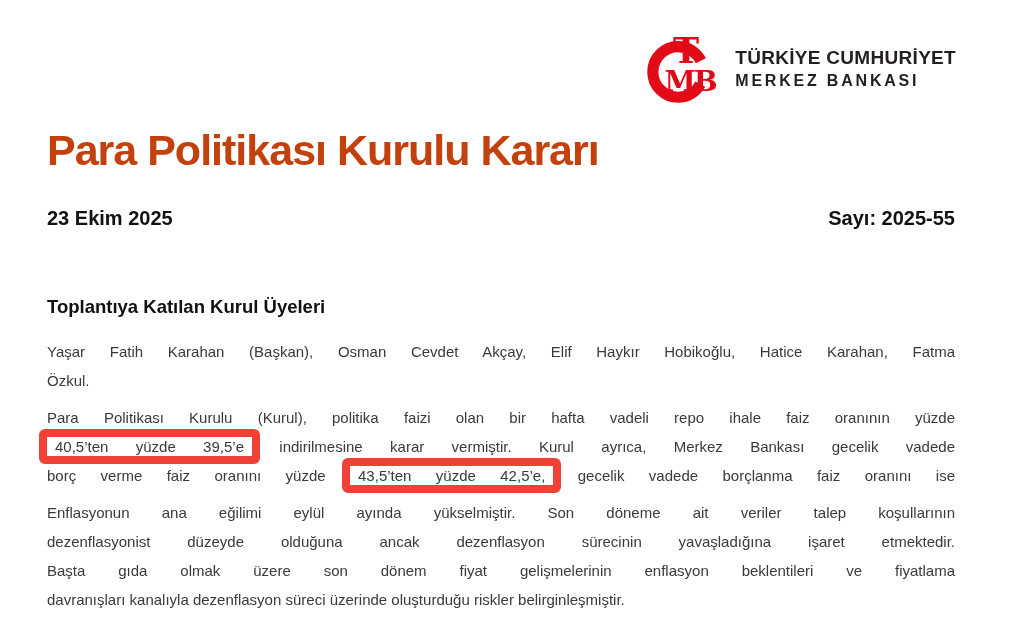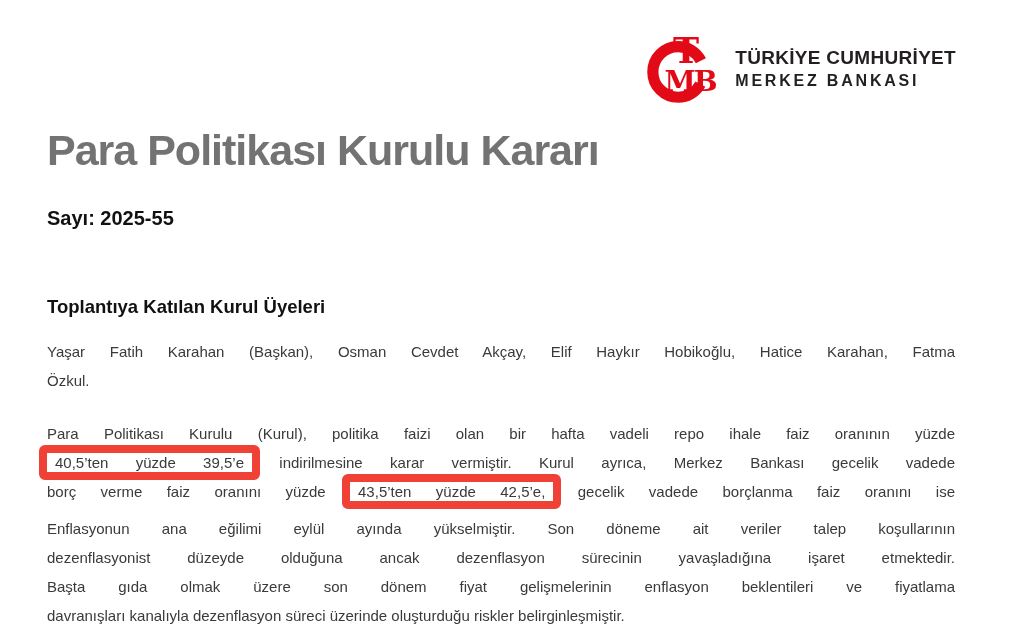--- a/index.html
+++ b/index.html
@@ -19,38 +19,38 @@
     display:flex; align-items:center; gap:10px;
   }
   .brand-text { color:#231f20; font-weight:700; }
   .brand-line1 { font-size:19px; letter-spacing:0.3px; line-height:23px; white-space:nowrap; }
   .brand-line2 { font-size:16px; letter-spacing:2.8px; line-height:23px; white-space:nowrap; }
 
   
   .title {
     margin:0; padding-top:127px;
     font-size:43px; font-weight:700; letter-spacing:-1px;
-    color:#737373; line-height:1.1; white-space:nowrap;
+    color:#c2410c; line-height:1.1; white-space:nowrap;
   }
   .meta {
     display:flex; justify-content:space-between; align-items:baseline;
     margin-top:33px;
     font-size:20px; font-weight:700; color:#111111;
   }
 
   
   .section-heading {
     margin:66px 0 0 0;
     font-size:18.5px; font-weight:700; color:#111111; line-height:22px;
   }
   .para {
     margin:0; font-size:15px; line-height:29px; color:#3a3a3a;
   }
   .para.names { margin-top:19px; }
-  .para.decision { margin-top:24px; }
+  .para.decision { margin-top:8px; }
   .para.inflation { margin-top:8px; }
   .line { display:block; text-align:justify; }
   .line.just { text-align-last:justify; }
 
   
   .redbox {
     border:8px solid #b91c1c;
     border-radius:6px;
     padding:1px 8px;
     margin:0 -8px;
@@ -71,20 +71,21 @@
     </svg>
     <div class="brand-text">
       <div class="brand-line1">TÜRKİYE CUMHURİYET</div>
       <div class="brand-line2">MERKEZ BANKASI</div>
     </div>
   </header>
 
   <h1 class="title">Para Politikası Kurulu Kararı</h1>
 
   <div class="meta">
+    <div>23 Ekim 2025</div>
     <div>Sayı: 2025-55</div>
   </div>
 
   <h2 class="section-heading">Toplantıya Katılan Kurul Üyeleri</h2>
 
   <div class="para names">
     <span class="line just">Yaşar Fatih Karahan (Başkan), Osman Cevdet Akçay, Elif Haykır Hobikoğlu, Hatice Karahan, Fatma</span>
     <span class="line">Özkul.</span>
   </div>
 

